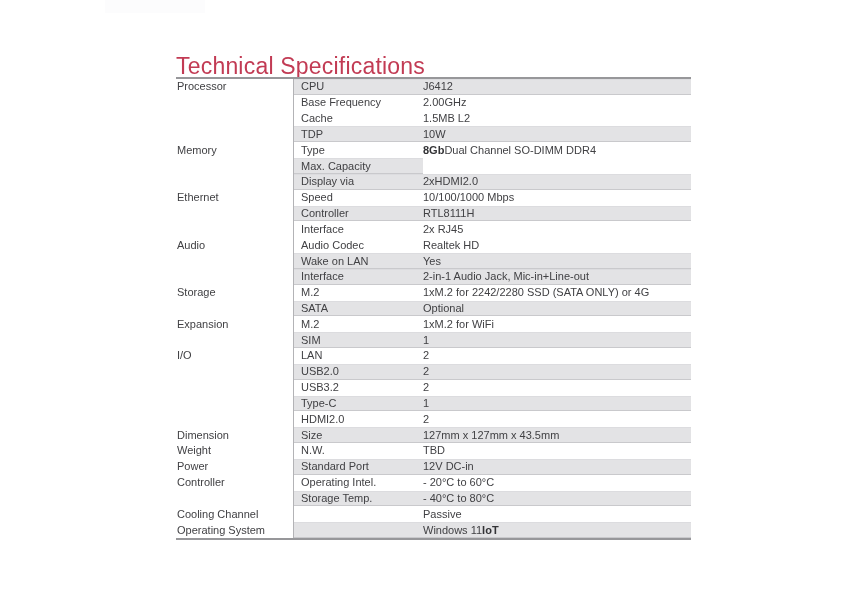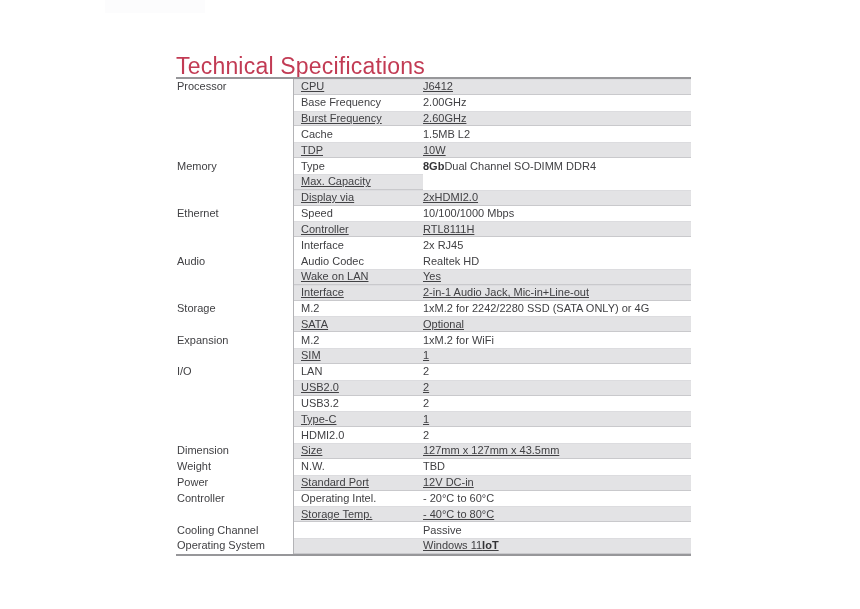--- a/index.html
+++ b/index.html
@@ -30,21 +30,20 @@
     display:flex;height:15.84px;align-items:flex-end;
     font-size:11px;color:#414144;
   }
   .cell{box-sizing:border-box;height:100%;display:flex;align-items:center;line-height:1;}
   .cat{width:117px;padding-left:1px;}
   .key{width:130px;padding-left:8px;}
   .val{width:268px;padding-left:0px;}
   .shaded{
     background:#e3e3e5;
     box-shadow:inset 0 -1px 0 #c9c9cc, inset 0 1px 0 #dcdcdf;
-    text-decoration:underline;
   }
   .b{font-weight:bold;color:#333336;}
 </style>
 </head>
 <body>
 
 <div class="artifact"></div>
 
 <h1 class="page-title">Technical Specifications</h1>
 
@@ -53,25 +52,20 @@
   <div id="rows">
       <div class="row">
         <div class="cell cat">Processor</div>
         <div class="cell key shaded">CPU</div>
         <div class="cell val shaded">J6412</div>
       </div>
       <div class="row">
         <div class="cell cat"></div>
         <div class="cell key">Base Frequency</div>
         <div class="cell val">2.00GHz</div>
-      </div>
-      <div class="row">
-        <div class="cell cat"></div>
-        <div class="cell key shaded">Burst Frequency</div>
-        <div class="cell val shaded">2.60GHz</div>
       </div>
       <div class="row">
         <div class="cell cat"></div>
         <div class="cell key">Cache</div>
         <div class="cell val">1.5MB L2</div>
       </div>
       <div class="row">
         <div class="cell cat"></div>
         <div class="cell key shaded">TDP</div>
         <div class="cell val shaded">10W</div>

